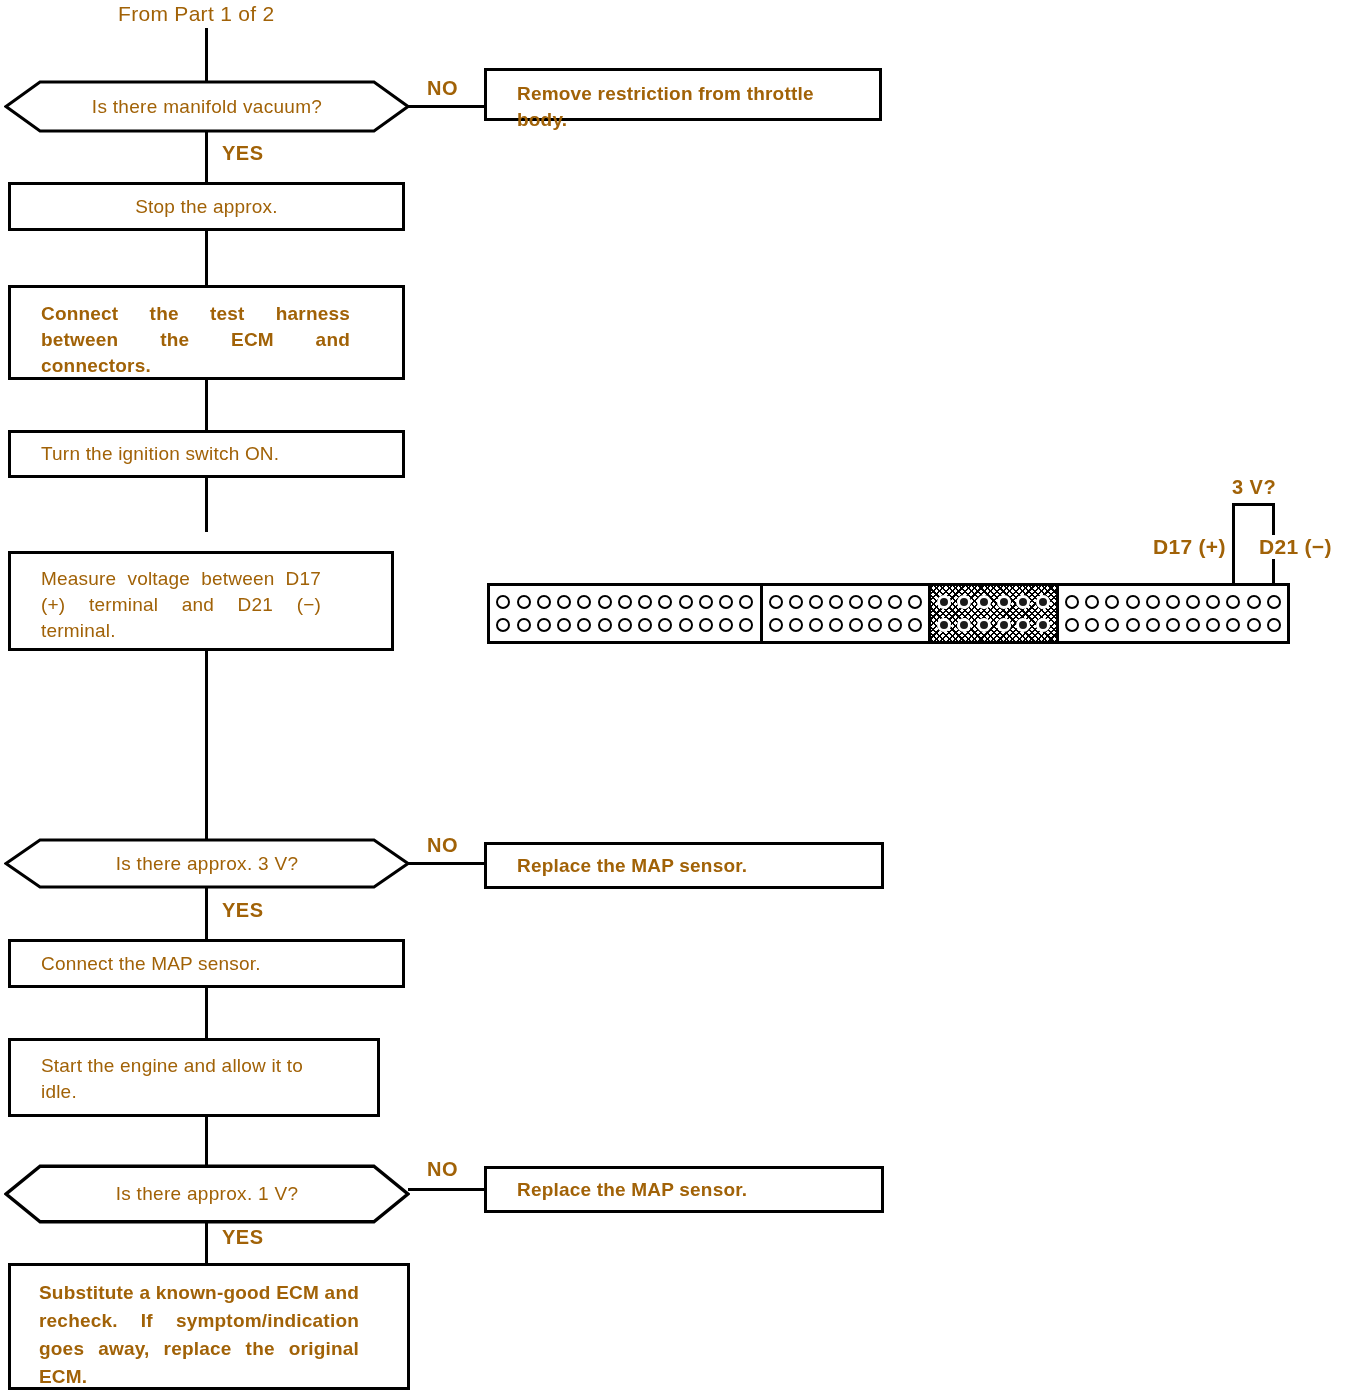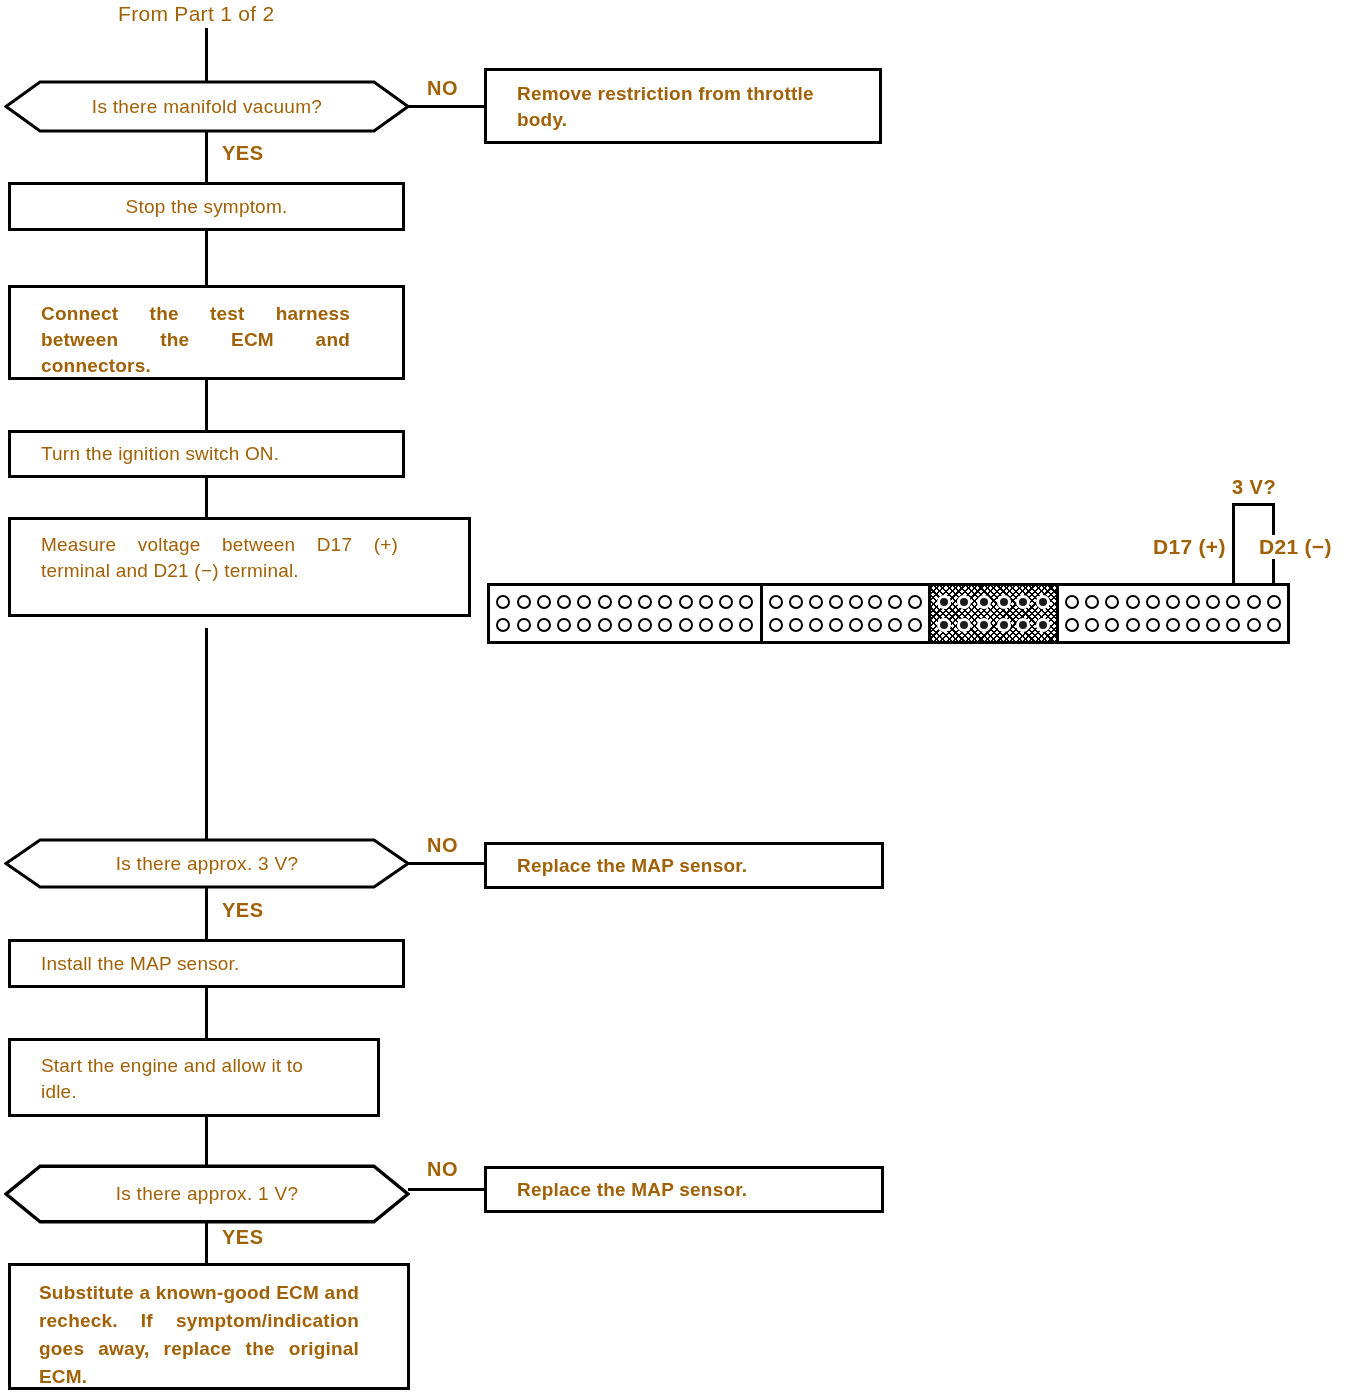--- a/index.html
+++ b/index.html
@@ -87,29 +87,29 @@
 
   <div class="hexnode" style="left:4px;top:80px;width:406px;height:53px">
     <svg viewBox="0 0 406 53" preserveAspectRatio="none">
       <polygon points="2,26.5 36,2 370,2 404,26.5 370,51 36,51" fill="#fff" stroke="#000" stroke-width="3"></polygon>
     </svg>
     <div class="hex-text">Is there manifold vacuum?</div>
   </div>
   <div class="branch-label" style="left:427px;top:77px">NO</div>
   <div class="branch-label" style="left:222px;top:142px">YES</div>
 
-  <div class="pbox bold" style="left:484px;top:68px;width:398px;height:76px;padding:10px 45px 16px 30px">Remove restriction from throttle body.</div>
-
-  <div class="pbox center" style="left:8px;top:182px;width:397px;height:49px">Stop the symptom.</div>
+  <div class="pbox bold" style="left:484px;top:68px;width:398px;height:53px;padding:10px 45px 16px 30px">Remove restriction from throttle body.</div>
+
+  <div class="pbox center" style="left:8px;top:182px;width:397px;height:49px">Stop the approx.</div>
 
   <div class="pbox bold justify" style="left:8px;top:285px;width:397px;height:95px;padding:13px 52px 0 30px">Connect the test harness between the ECM and connectors.</div>
 
   <div class="pbox vcenter" style="left:8px;top:430px;width:397px;height:48px;padding-left:30px">Turn the ignition switch ON.</div>
 
-  <div class="pbox justify" style="left:8px;top:517px;width:463px;height:100px;padding:12px 70px 0 30px">Measure voltage between D17 (+) terminal and D21 (−) terminal.</div>
+  <div class="pbox justify" style="left:8px;top:551px;width:386px;height:100px;padding:12px 70px 0 30px">Measure voltage between D17 (+) terminal and D21 (−) terminal.</div>
 
   <div class="ecm-connector">
       <div class="conn-section" style="flex-grow: 13;">
         <div class="pin-row">
           <span class="pin"></span>
           <span class="pin"></span>
           <span class="pin"></span>
           <span class="pin"></span>
           <span class="pin"></span>
           <span class="pin"></span>
@@ -218,21 +218,21 @@
     <svg viewBox="0 0 406 51" preserveAspectRatio="none">
       <polygon points="2,25.5 36,2 370,2 404,25.5 370,49 36,49" fill="#fff" stroke="#000" stroke-width="3"></polygon>
     </svg>
     <div class="hex-text">Is there approx. 3 V?</div>
   </div>
   <div class="branch-label" style="left:427px;top:834px">NO</div>
   <div class="branch-label" style="left:222px;top:899px">YES</div>
 
   <div class="pbox bold vcenter" style="left:484px;top:842px;width:400px;height:47px;padding-left:30px">Replace the MAP sensor.</div>
 
-  <div class="pbox vcenter" style="left:8px;top:939px;width:397px;height:49px;padding-left:30px">Install the MAP sensor.</div>
+  <div class="pbox vcenter" style="left:8px;top:939px;width:397px;height:49px;padding-left:30px">Connect the MAP sensor.</div>
 
   <div class="pbox" style="left:8px;top:1038px;width:372px;height:79px;padding:12px 60px 0 30px">Start the engine and allow it to idle.</div>
 
   <div class="hexnode" style="left:4px;top:1164px;width:406px;height:60px">
     <svg viewBox="0 0 406 52" preserveAspectRatio="none">
       <polygon points="2,26 36,2 370,2 404,26 370,50 36,50" fill="#fff" stroke="#000" stroke-width="3"></polygon>
     </svg>
     <div class="hex-text">Is there approx. 1 V?</div>
   </div>
   <div class="branch-label" style="left:427px;top:1158px">NO</div>

